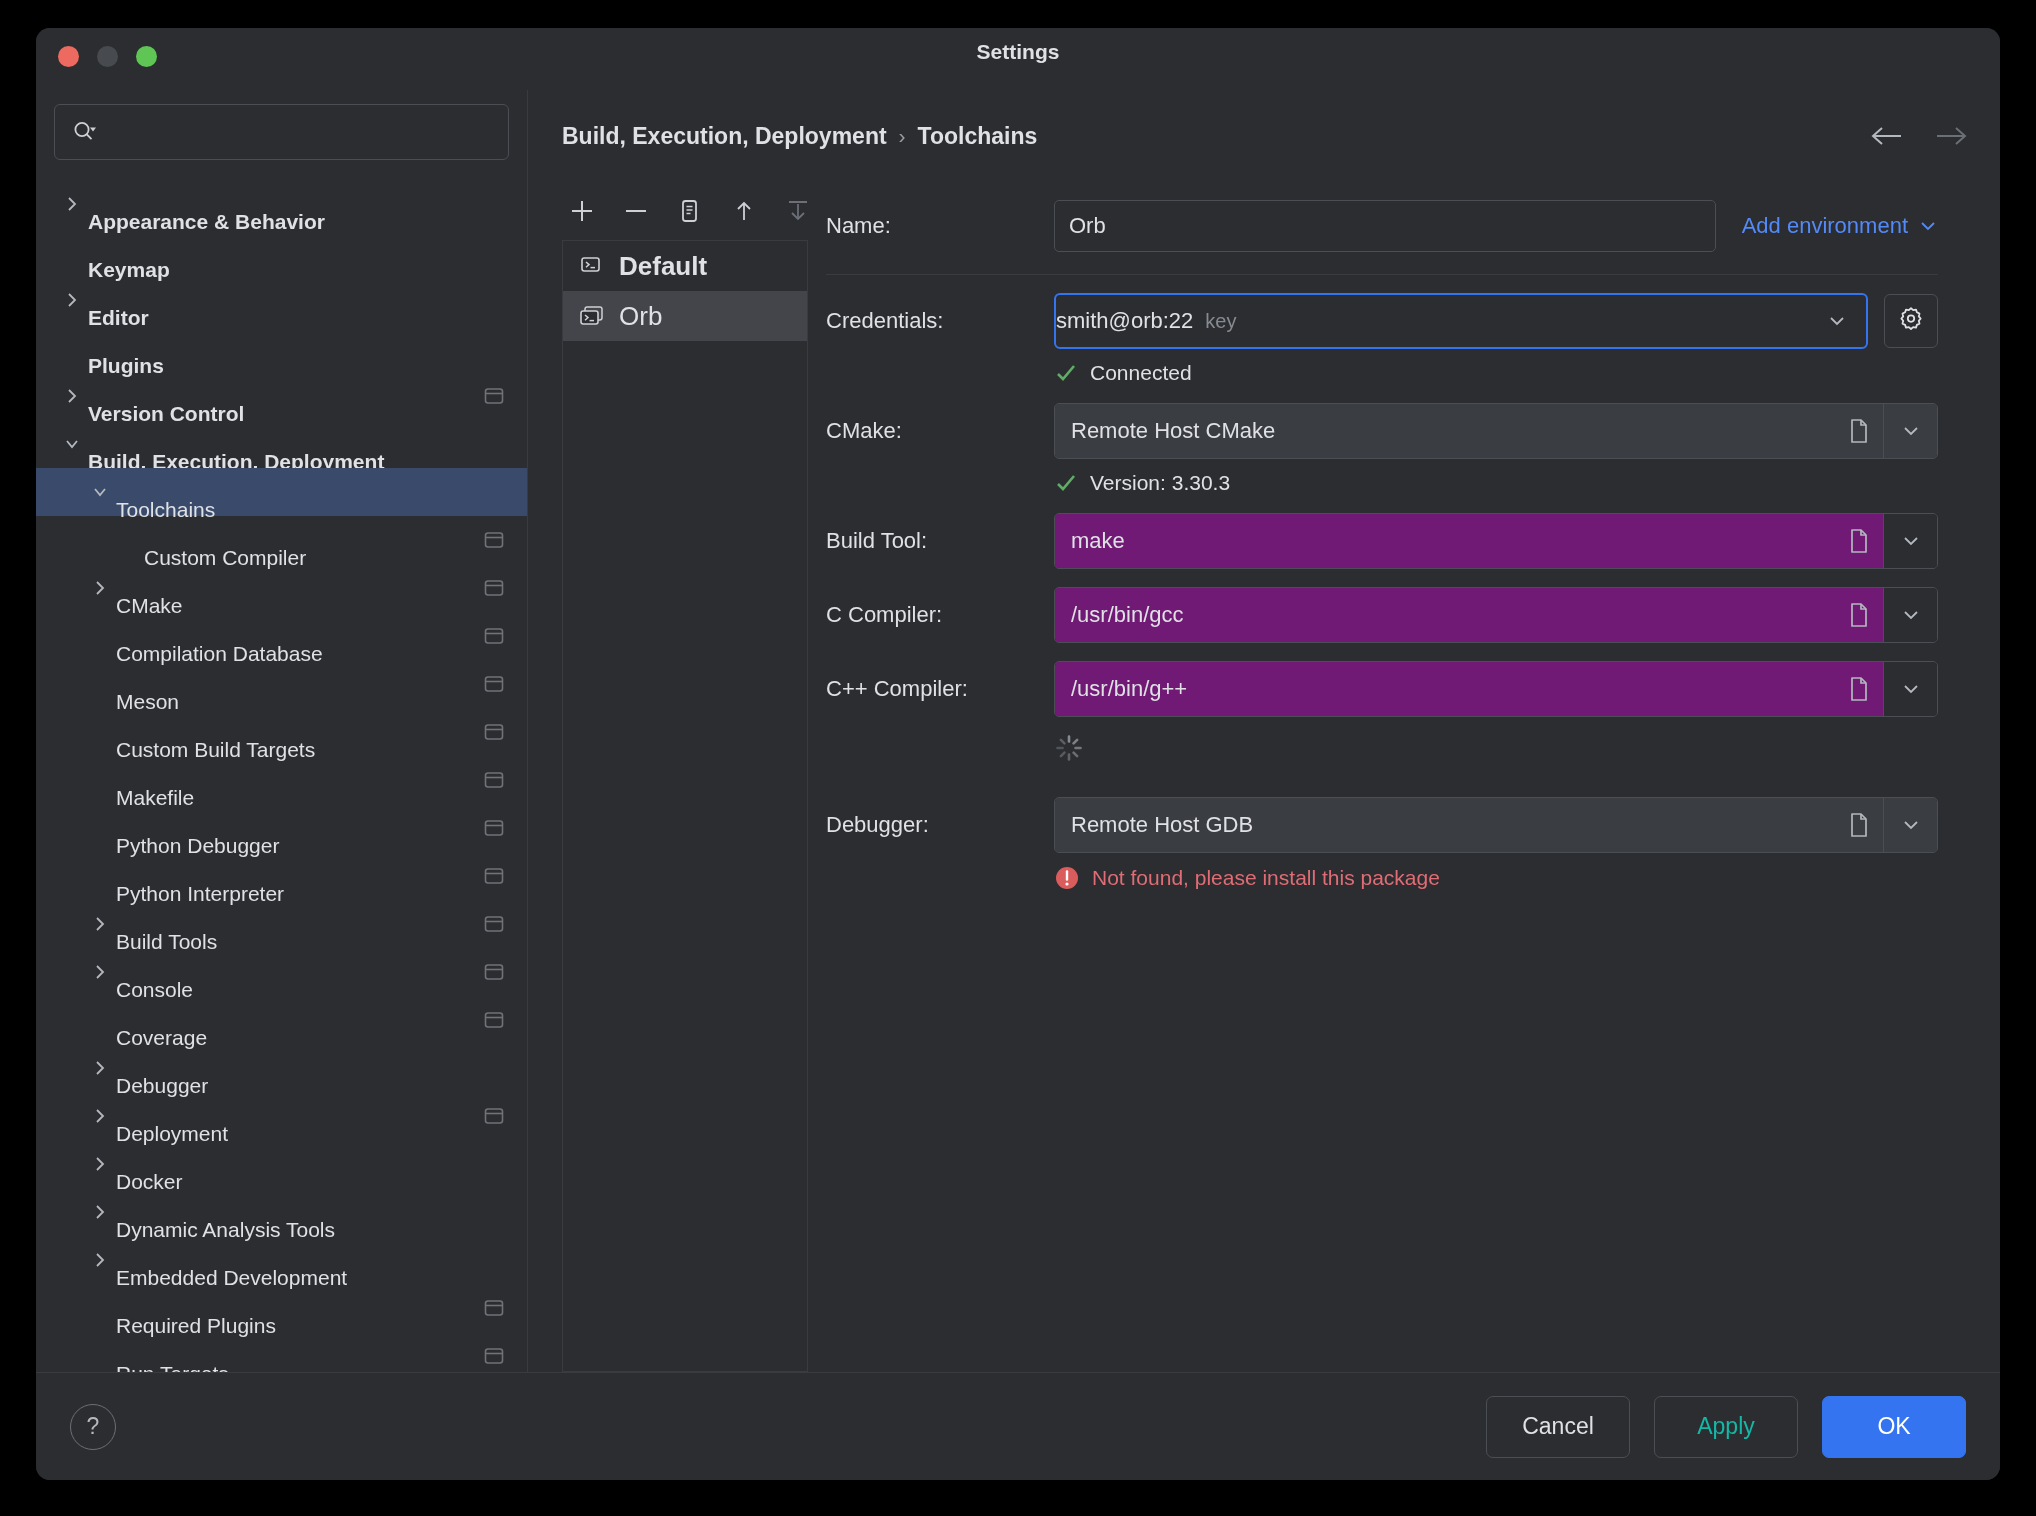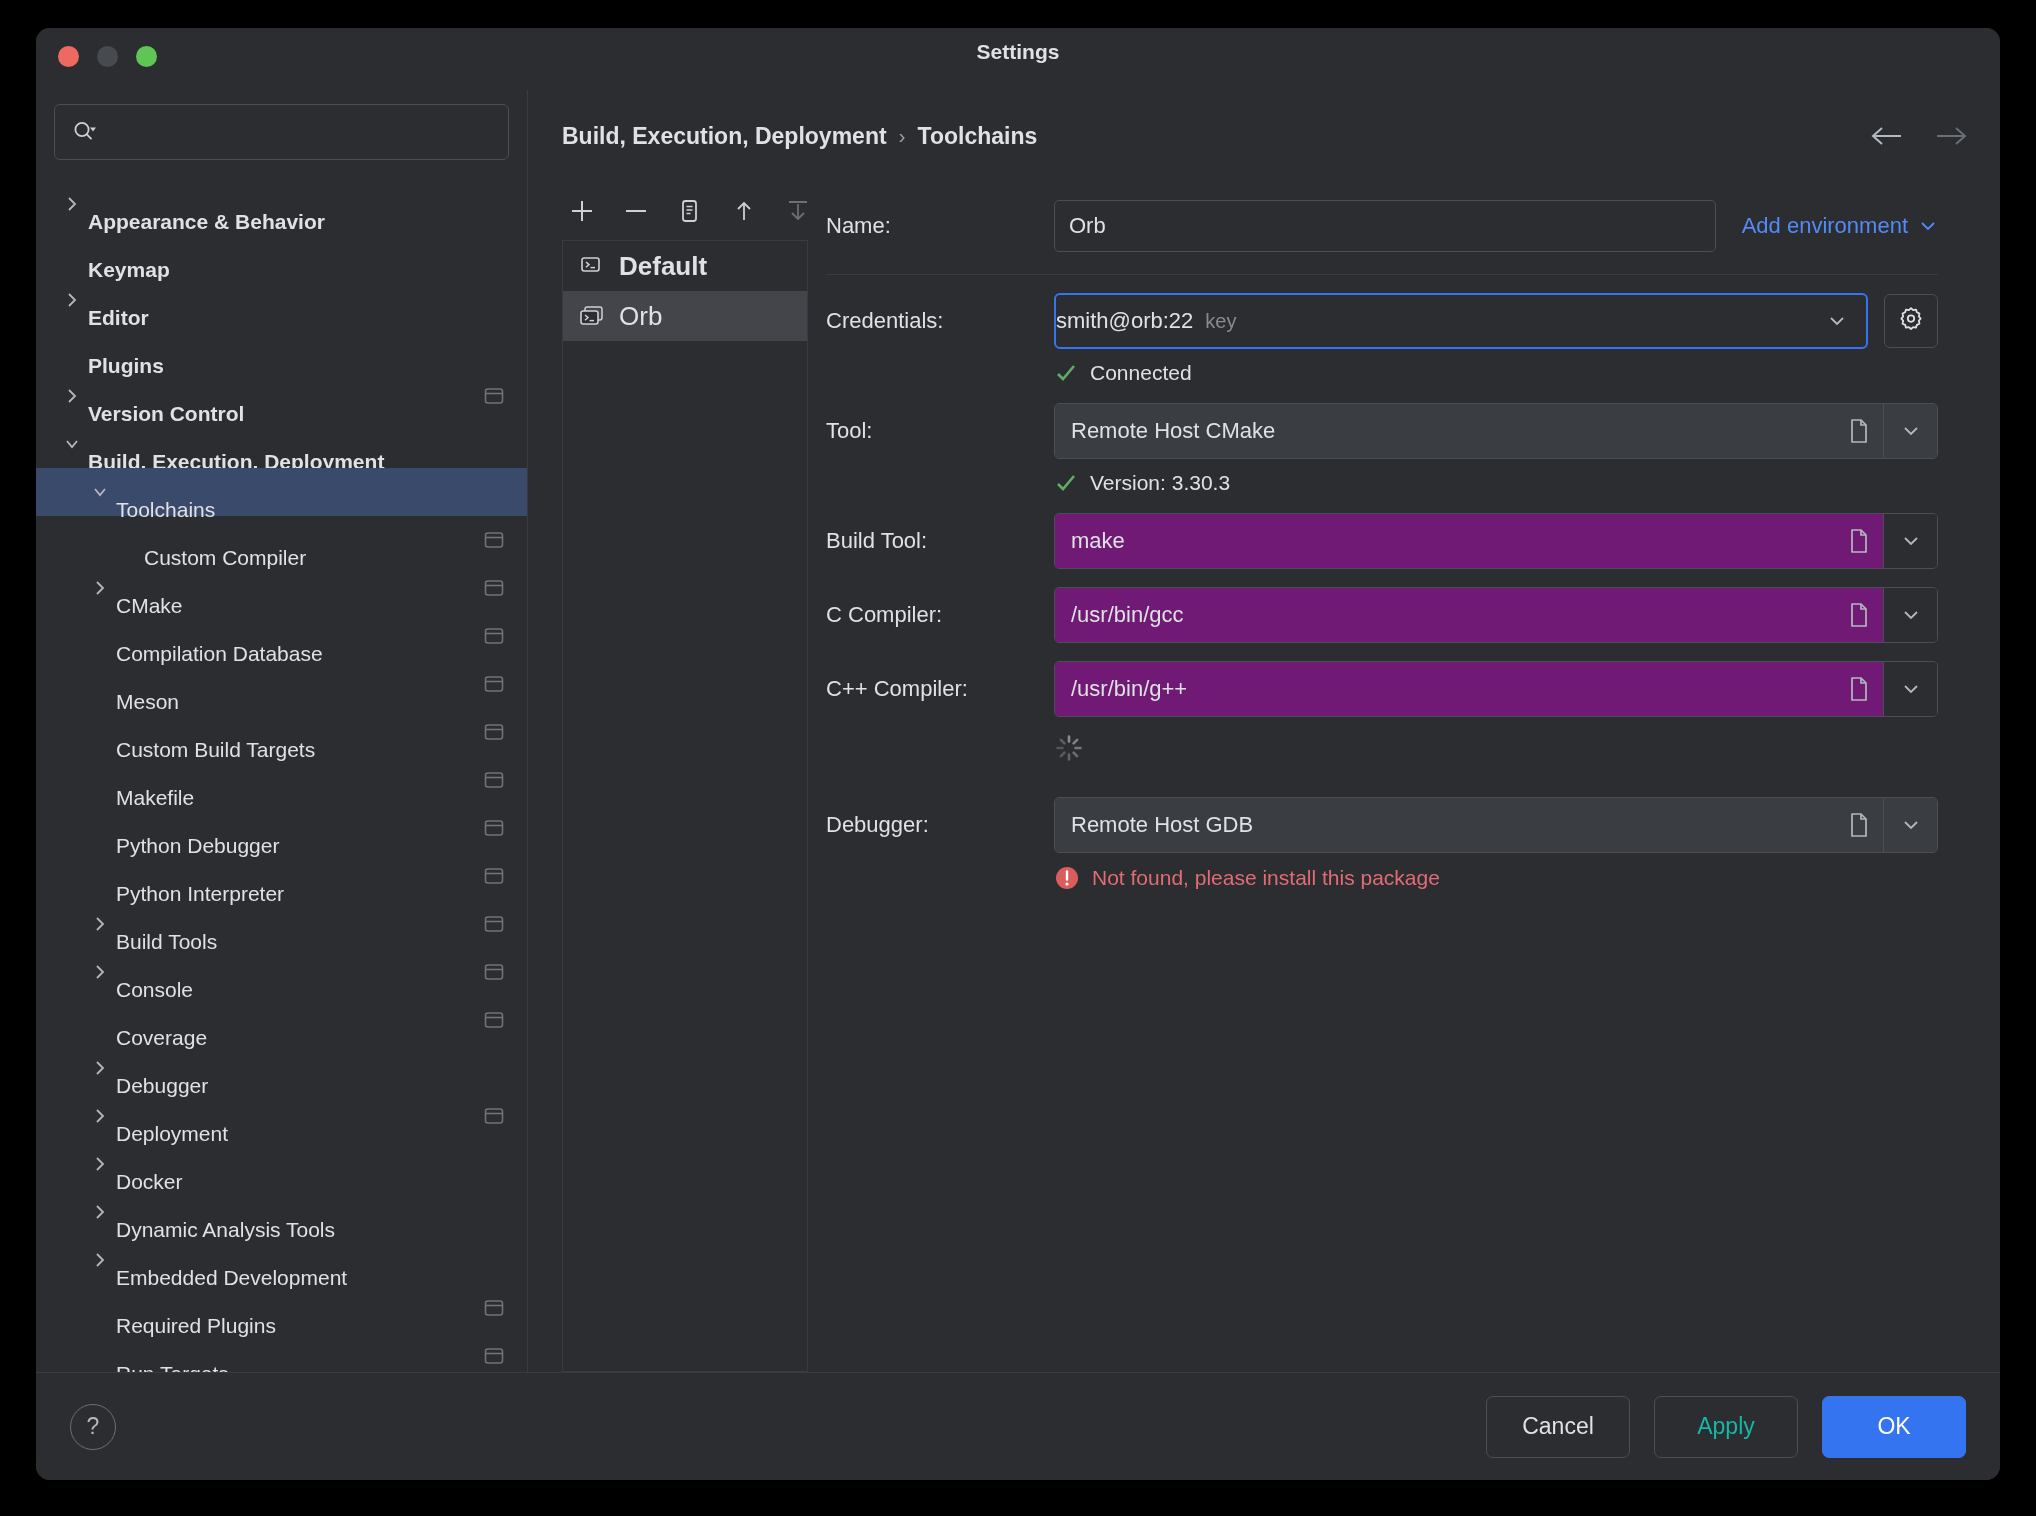--- a/index.html
+++ b/index.html
@@ -677,21 +677,21 @@
               <span class="check">
                 <svg width="24" height="24" viewBox="0 0 24 24">
                   <polyline points="4,13 9,18 20,5" fill="none" stroke="currentColor" stroke-width="2.6"></polyline>
                 </svg>
               </span>
               <span>Connected</span>
             </div>
           </div>
 
           <div class="frow">
-            <div class="flabel">Tool:</div>
+            <div class="flabel">CMake:</div>
             <div class="fctl">
               <div class="browse filled">
                 <div class="bmain">
                   <span class="btext">Remote Host CMake</span>
                   <span class="folder">
                     <svg width="24" height="26" viewBox="0 0 24 26">
                       <path d="M5 2 h9 l5 5 v17 h-14 z" fill="none" stroke="currentColor" stroke-width="1.7" stroke-linejoin="round"></path>
                       <polyline points="14,2 14,7 19,7" fill="none" stroke="currentColor" stroke-width="1.7"></polyline>
                     </svg>
                   </span>

